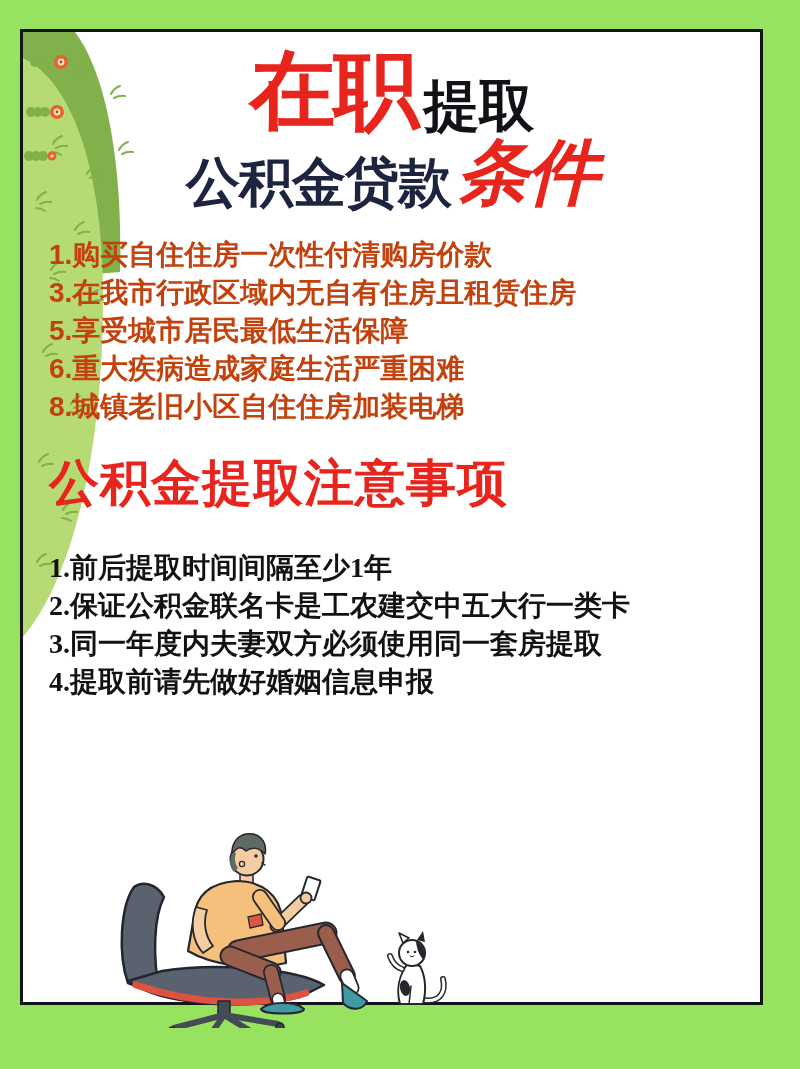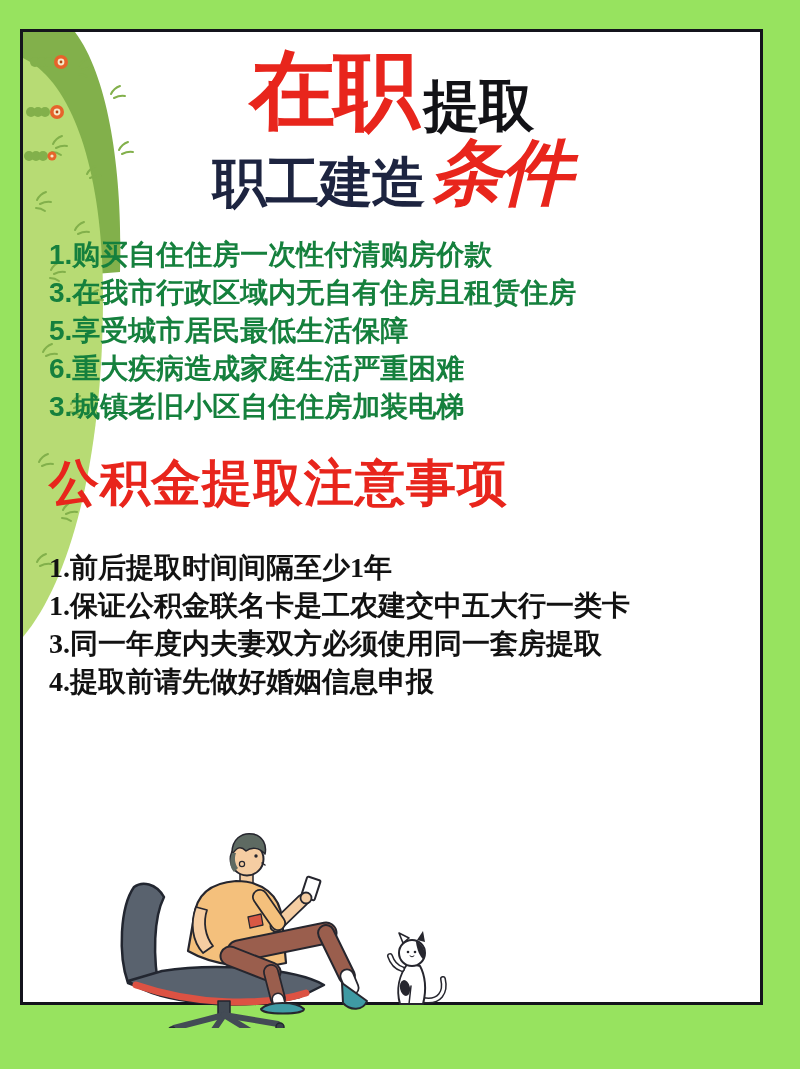--- a/index.html
+++ b/index.html
@@ -65,21 +65,21 @@
     color:var(--accent-red);
     font-size:72px;
     letter-spacing:-2px;
     margin-left:6px;
     font-style:italic;
   }
   .cond-list{
     margin-top:26px;
     font-size:28px;
     font-weight:700;
-    color:#15803d;
+    color:#c2410c;
   }
   .cond-list .li{
     line-height:38px;
     white-space:nowrap;
   }
   .section-heading{
     margin-top:24px;
     font-size:50px;
     font-weight:900;
     color:var(--accent-red);
@@ -160,38 +160,38 @@
   </svg>
 
   <div class="content">
 
     <div class="title-block">
       <div class="t-line">
         <span class="t-big-red">在职</span>
         <span class="t-mid-black">提取</span>
       </div>
       <div class="t-line">
-        <span class="t-mid-navy">职工建造</span>
+        <span class="t-mid-navy">公积金贷款</span>
         <span class="t-big-red2">条件</span>
       </div>
     </div>
 
     <div class="cond-list">
       <div class="li">1.购买自住住房一次性付清购房价款</div>
       <div class="li">3.在我市行政区域内无自有住房且租赁住房</div>
       <div class="li">5.享受城市居民最低生活保障</div>
       <div class="li">6.重大疾病造成家庭生活严重困难</div>
-      <div class="li">3.城镇老旧小区自住住房加装电梯</div>
+      <div class="li">8.城镇老旧小区自住住房加装电梯</div>
     </div>
 
     <div class="section-heading">公积金提取注意事项</div>
 
     <div class="notes-list">
       <div class="li">1.前后提取时间间隔至少1年</div>
-      <div class="li">1.保证公积金联名卡是工农建交中五大行一类卡</div>
+      <div class="li">2.保证公积金联名卡是工农建交中五大行一类卡</div>
       <div class="li">3.同一年度内夫妻双方必须使用同一套房提取</div>
       <div class="li">4.提取前请先做好婚姻信息申报</div>
     </div>
 
   </div>
 </div>
 
 <svg class="illustration" viewBox="0 0 370 205" aria-hidden="true">
   <g stroke-linecap="round" stroke-linejoin="round">
 

